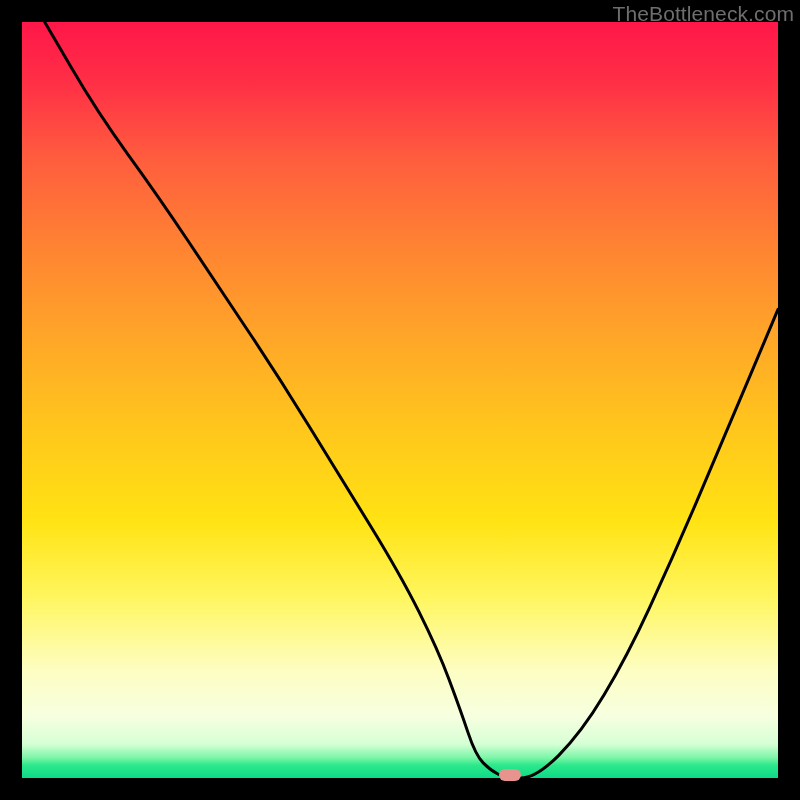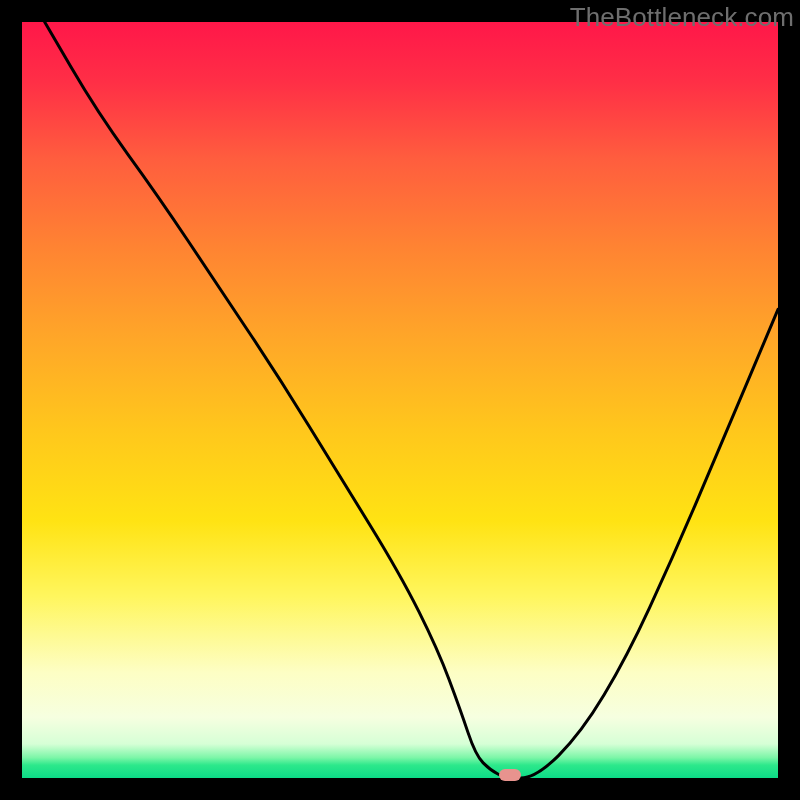--- a/index.html
+++ b/index.html
@@ -39,21 +39,21 @@
       #7cf6a8 97.3%,
       #2de88b 98.3%,
       #0ddb87 100%
     );
   }
   .watermark {
     position: absolute;
     top: 2px;
     right: 6px;
     color: #6e6e6e;
-    font-size: 26px;
+    font-size: 21px;
     letter-spacing: 0.1px;
     font-weight: 400;
     user-select: none;
   }
   .curve {
     position: absolute;
     left: 0;
     top: 0;
     width: 756px;
     height: 756px;

